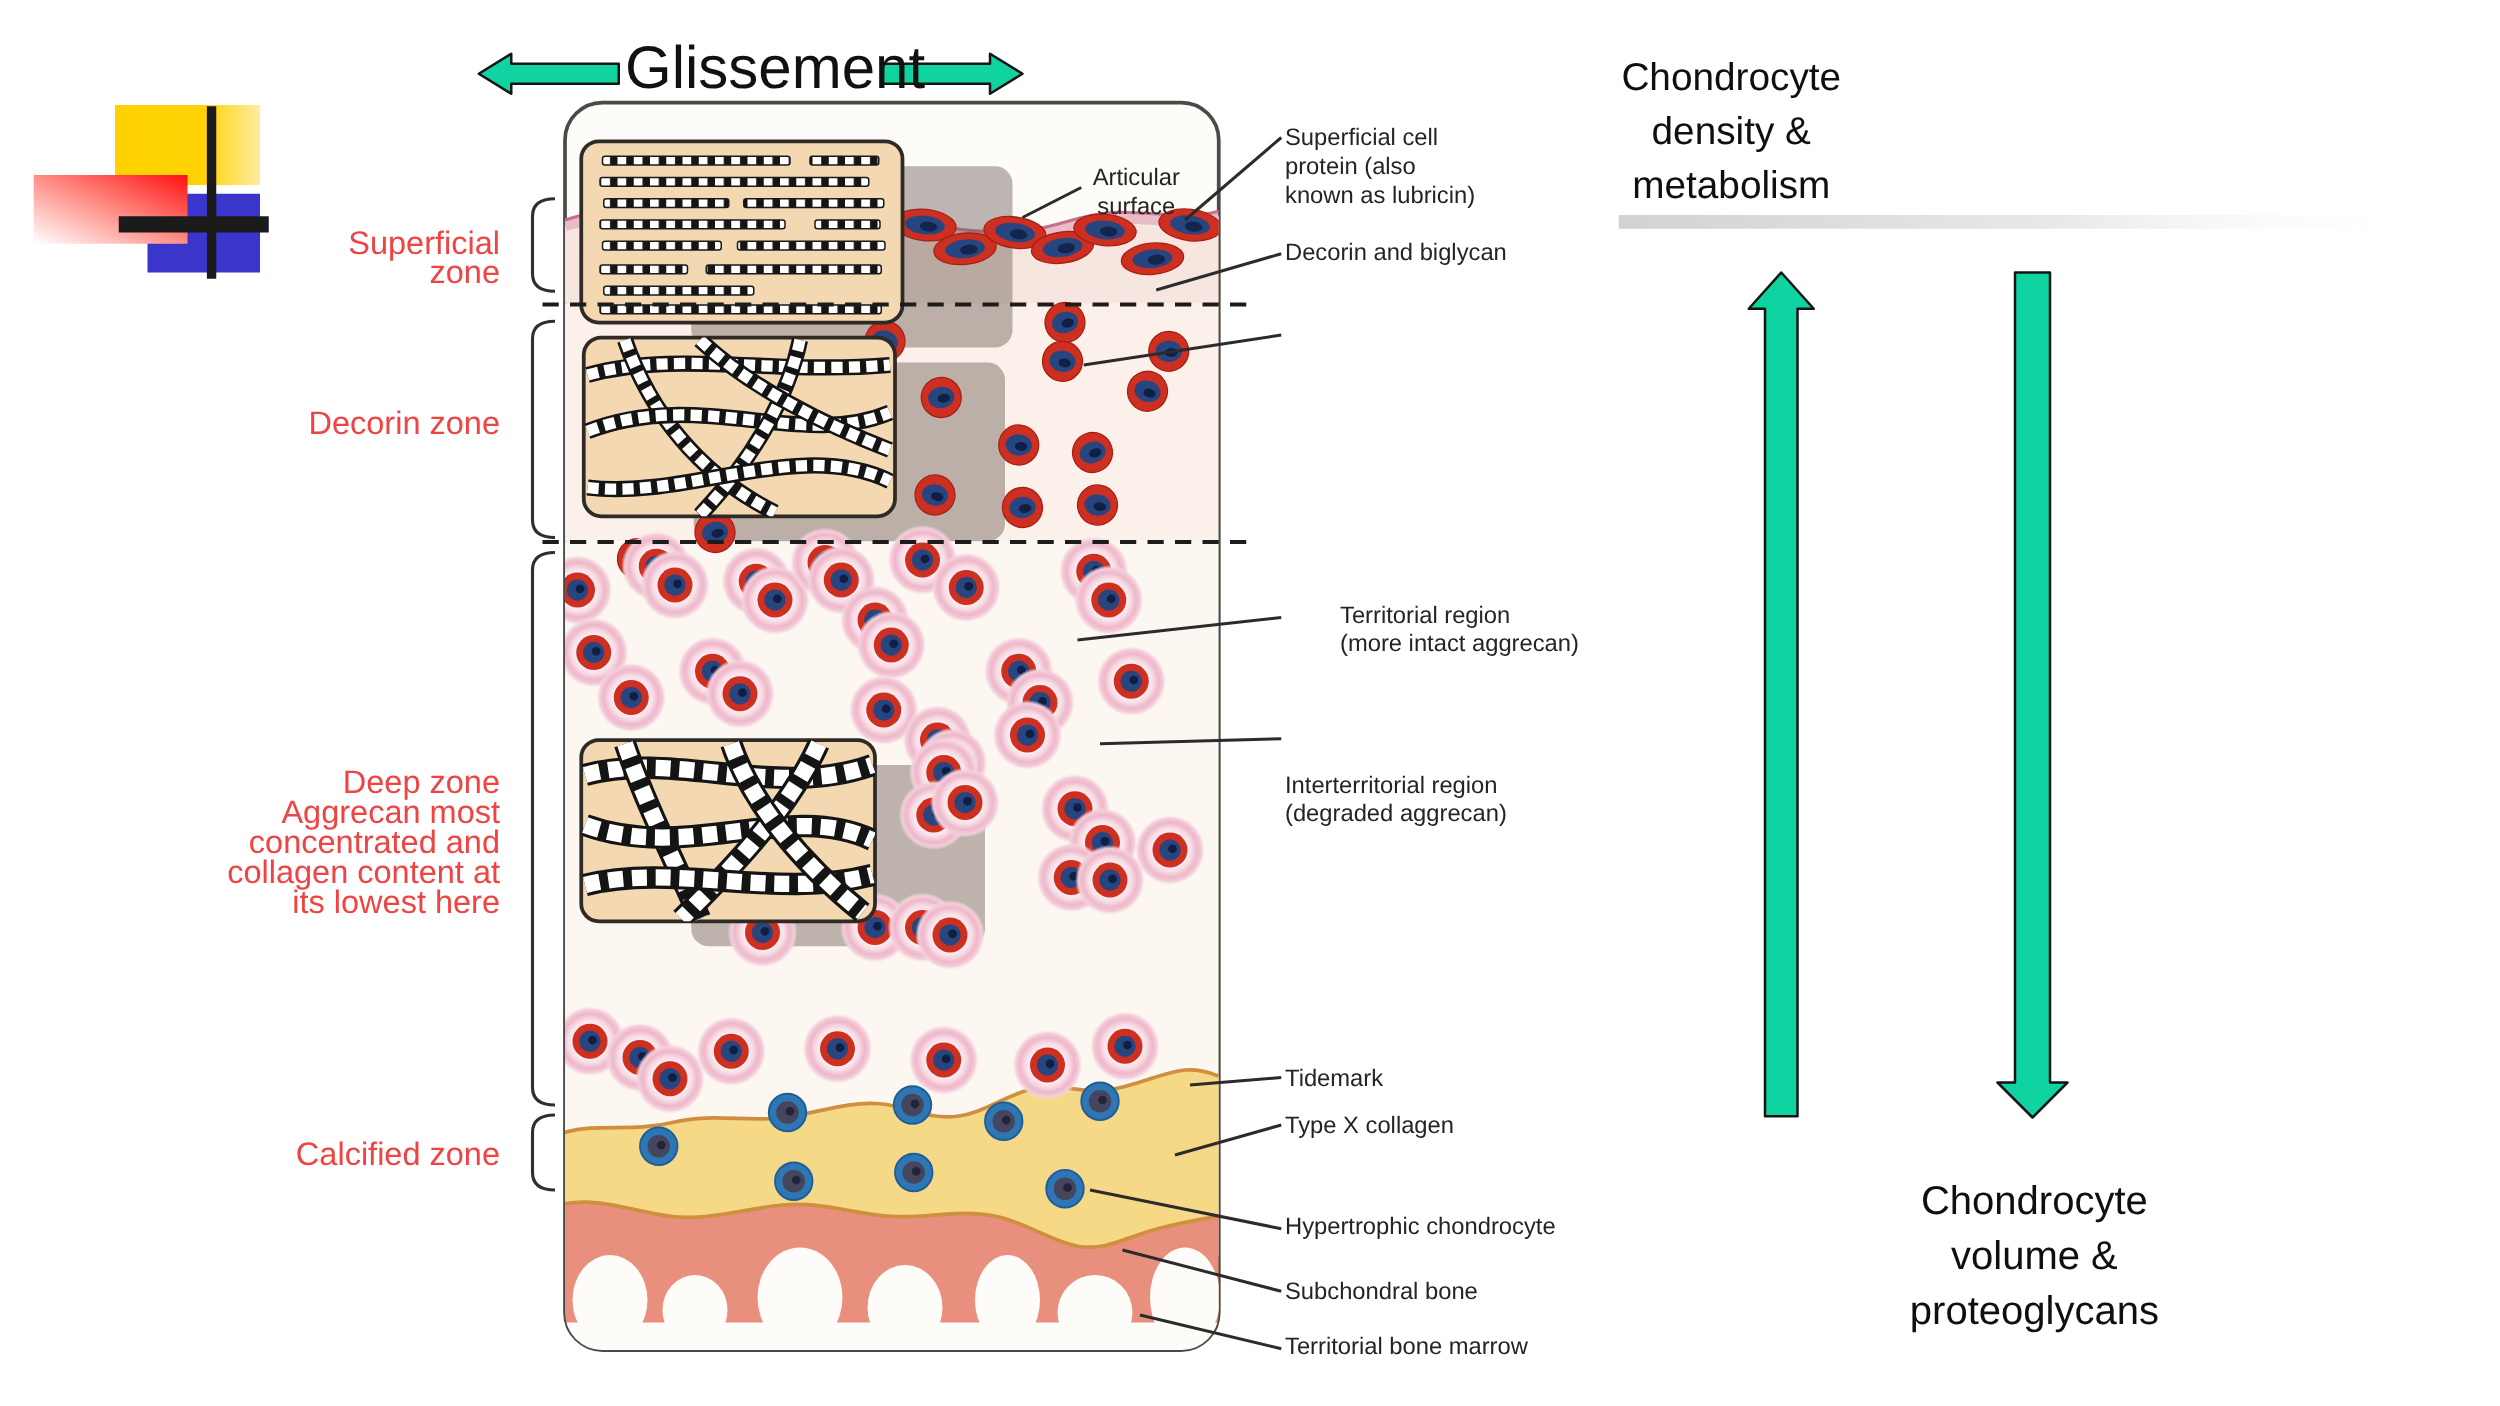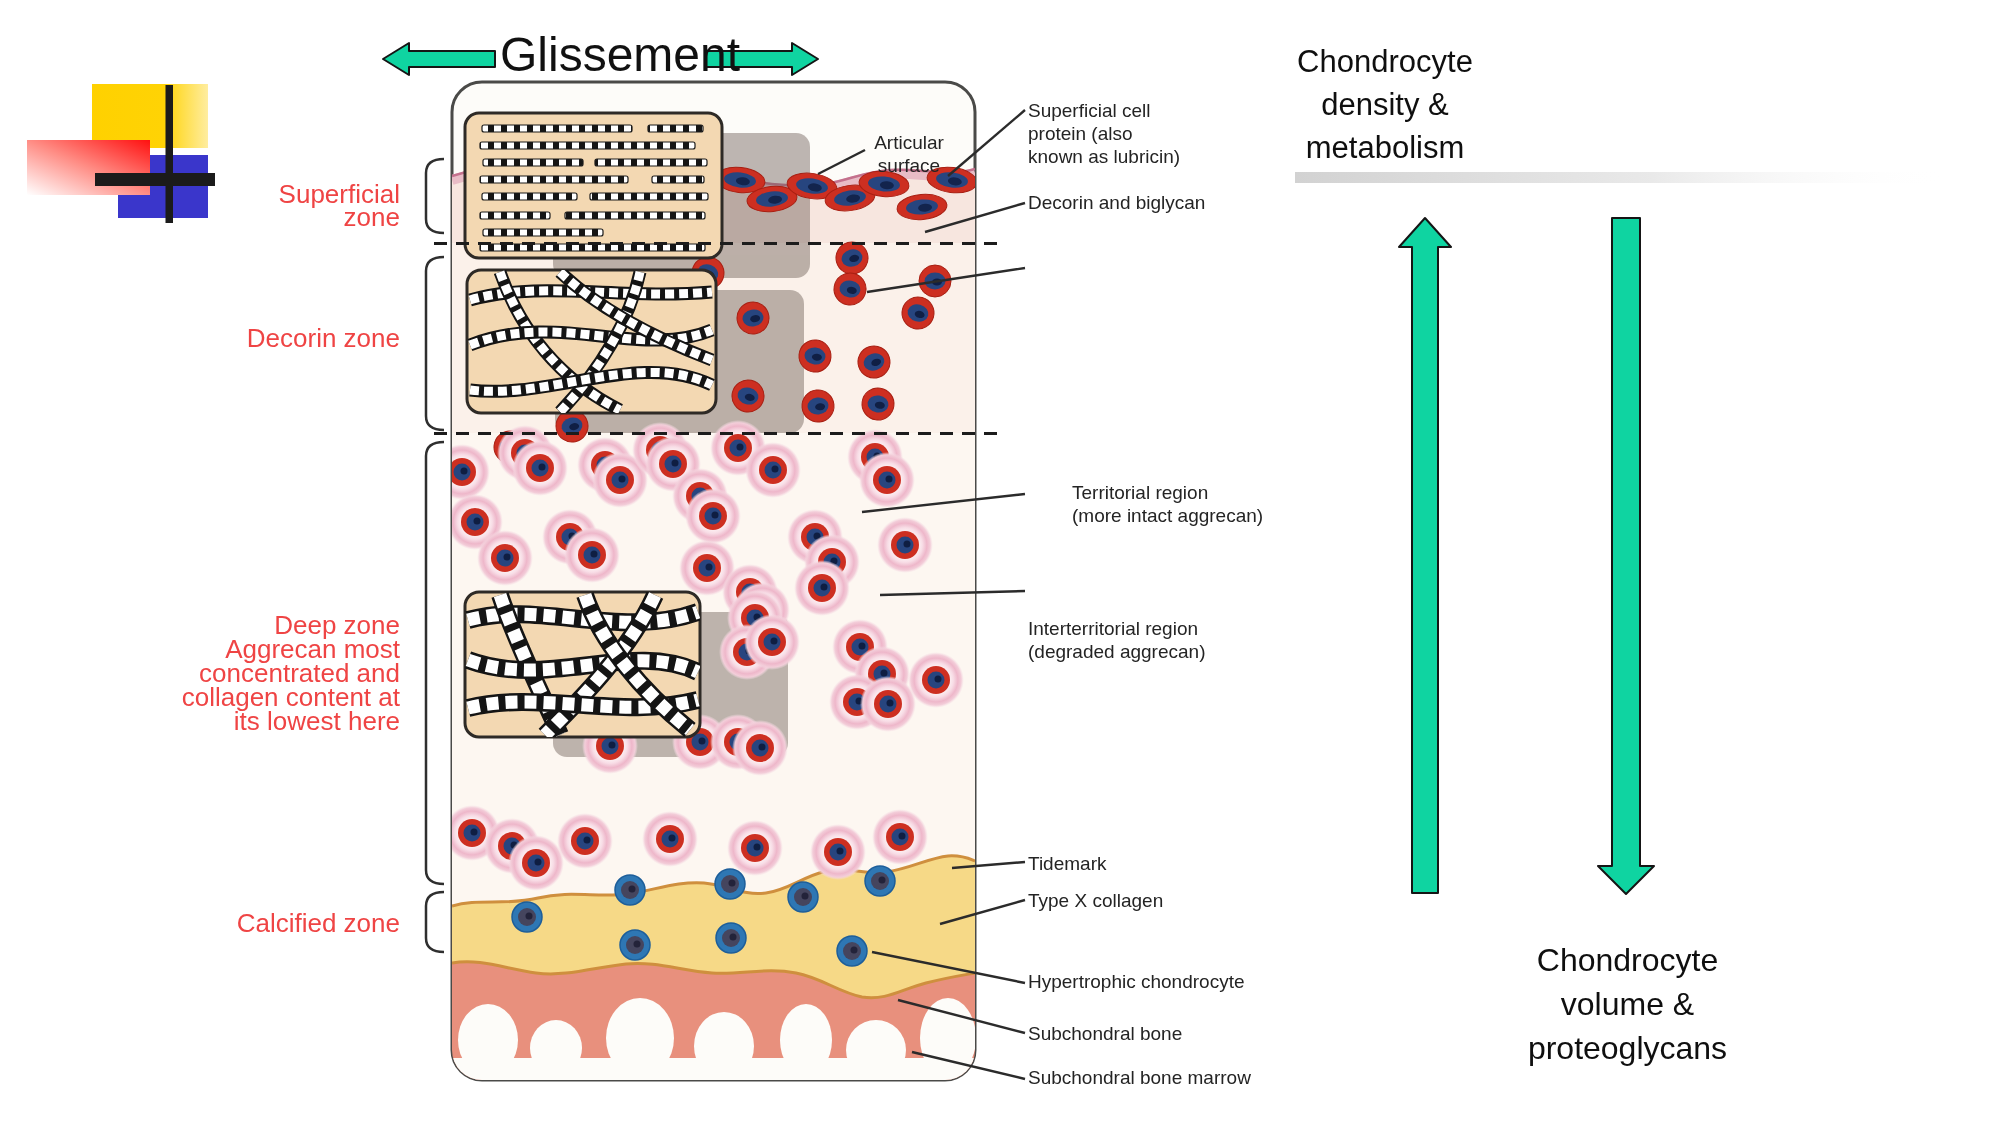--- a/index.html
+++ b/index.html
@@ -338,21 +338,21 @@
 known as lubricin)</div>
 <div class="lbl" style="left:1028px;top:191px;width:260px;">Decorin and biglycan</div>
 <div class="lbl" style="left:1028px;top:481px;width:280px;margin-left:44px;">Territorial region
 (more intact aggrecan)</div>
 <div class="lbl" style="left:1028px;top:578px;width:280px;margin-top:39px;">Interterritorial region
 (degraded aggrecan)</div>
 <div class="lbl" style="left:1028px;top:852px;width:200px;">Tidemark</div>
 <div class="lbl" style="left:1028px;top:889px;width:220px;">Type X collagen</div>
 <div class="lbl" style="left:1028px;top:970px;width:280px;">Hypertrophic chondrocyte</div>
 <div class="lbl" style="left:1028px;top:1022px;width:260px;">Subchondral bone</div>
-<div class="lbl" style="left:1028px;top:1066px;width:300px;">Subchondral bone marrow</div>
+<div class="lbl" style="left:1028px;top:1066px;width:300px;">Territorial bone marrow</div>
 
 <div class="heading density" style="left:1277px;top:40px;width:216px;">Chondrocyte
 density &amp;
 metabolism</div>
 <div class="heading volume" style="left:1505px;top:938px;width:245px;">Chondrocyte
 volume &amp;
 proteoglycans</div>
 
 </div>
 

